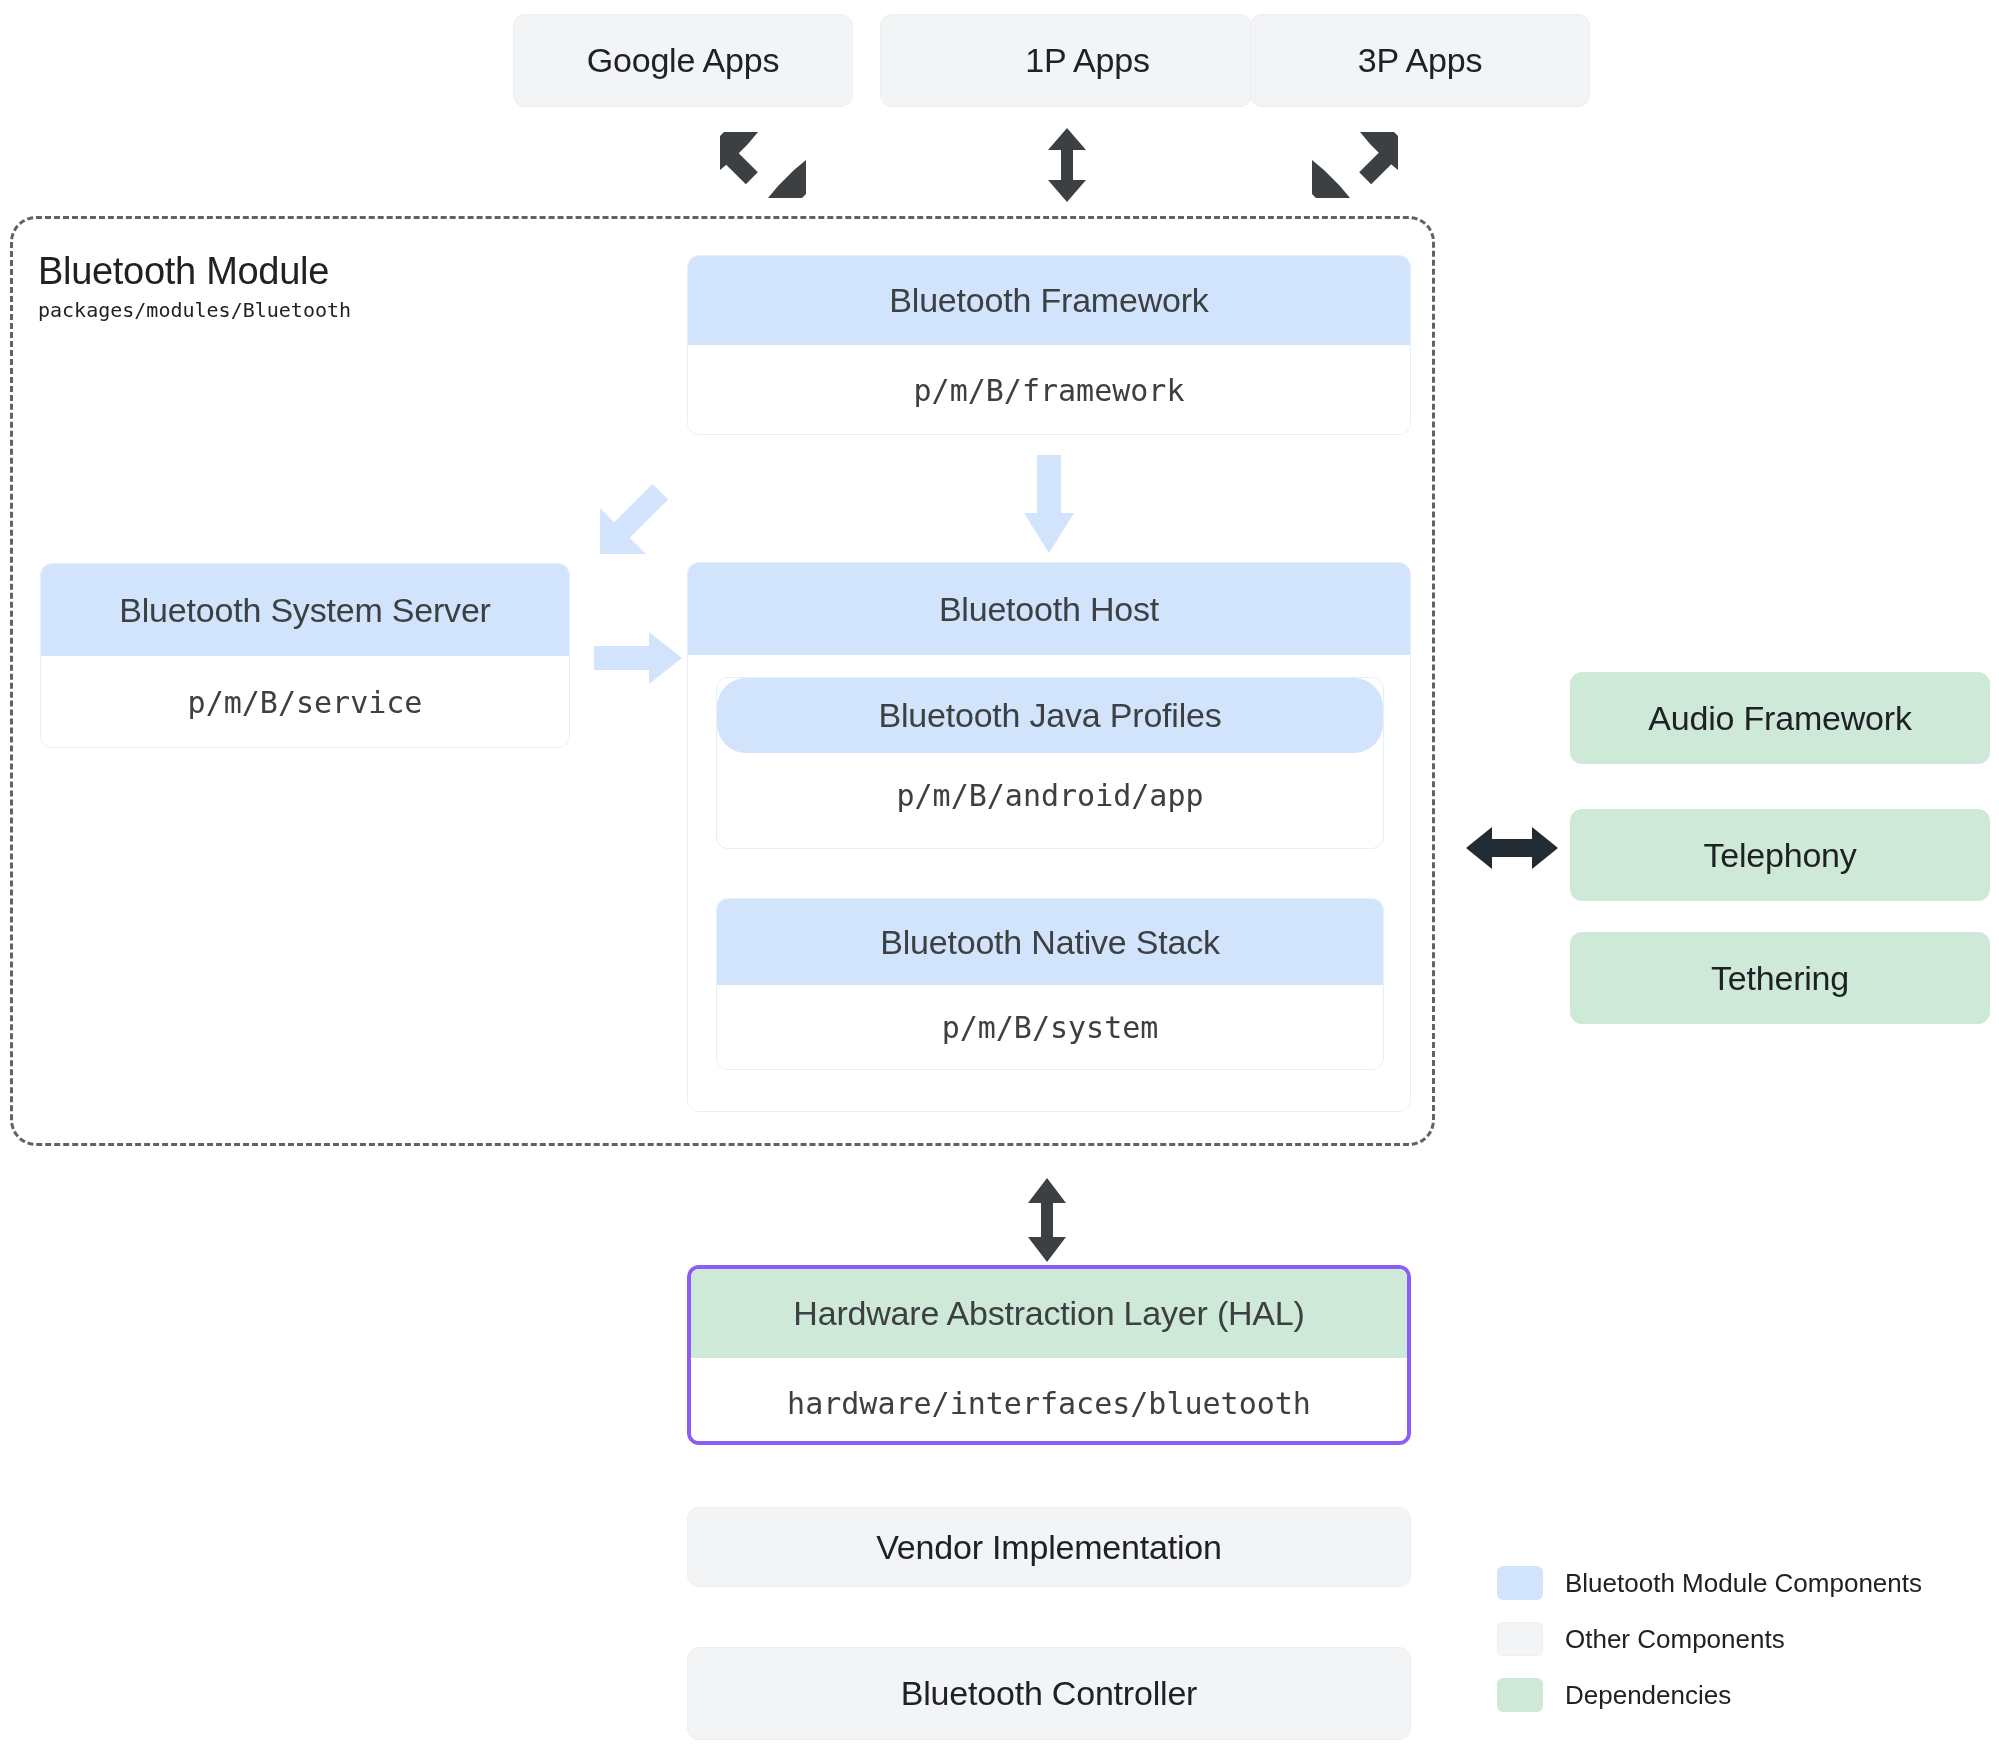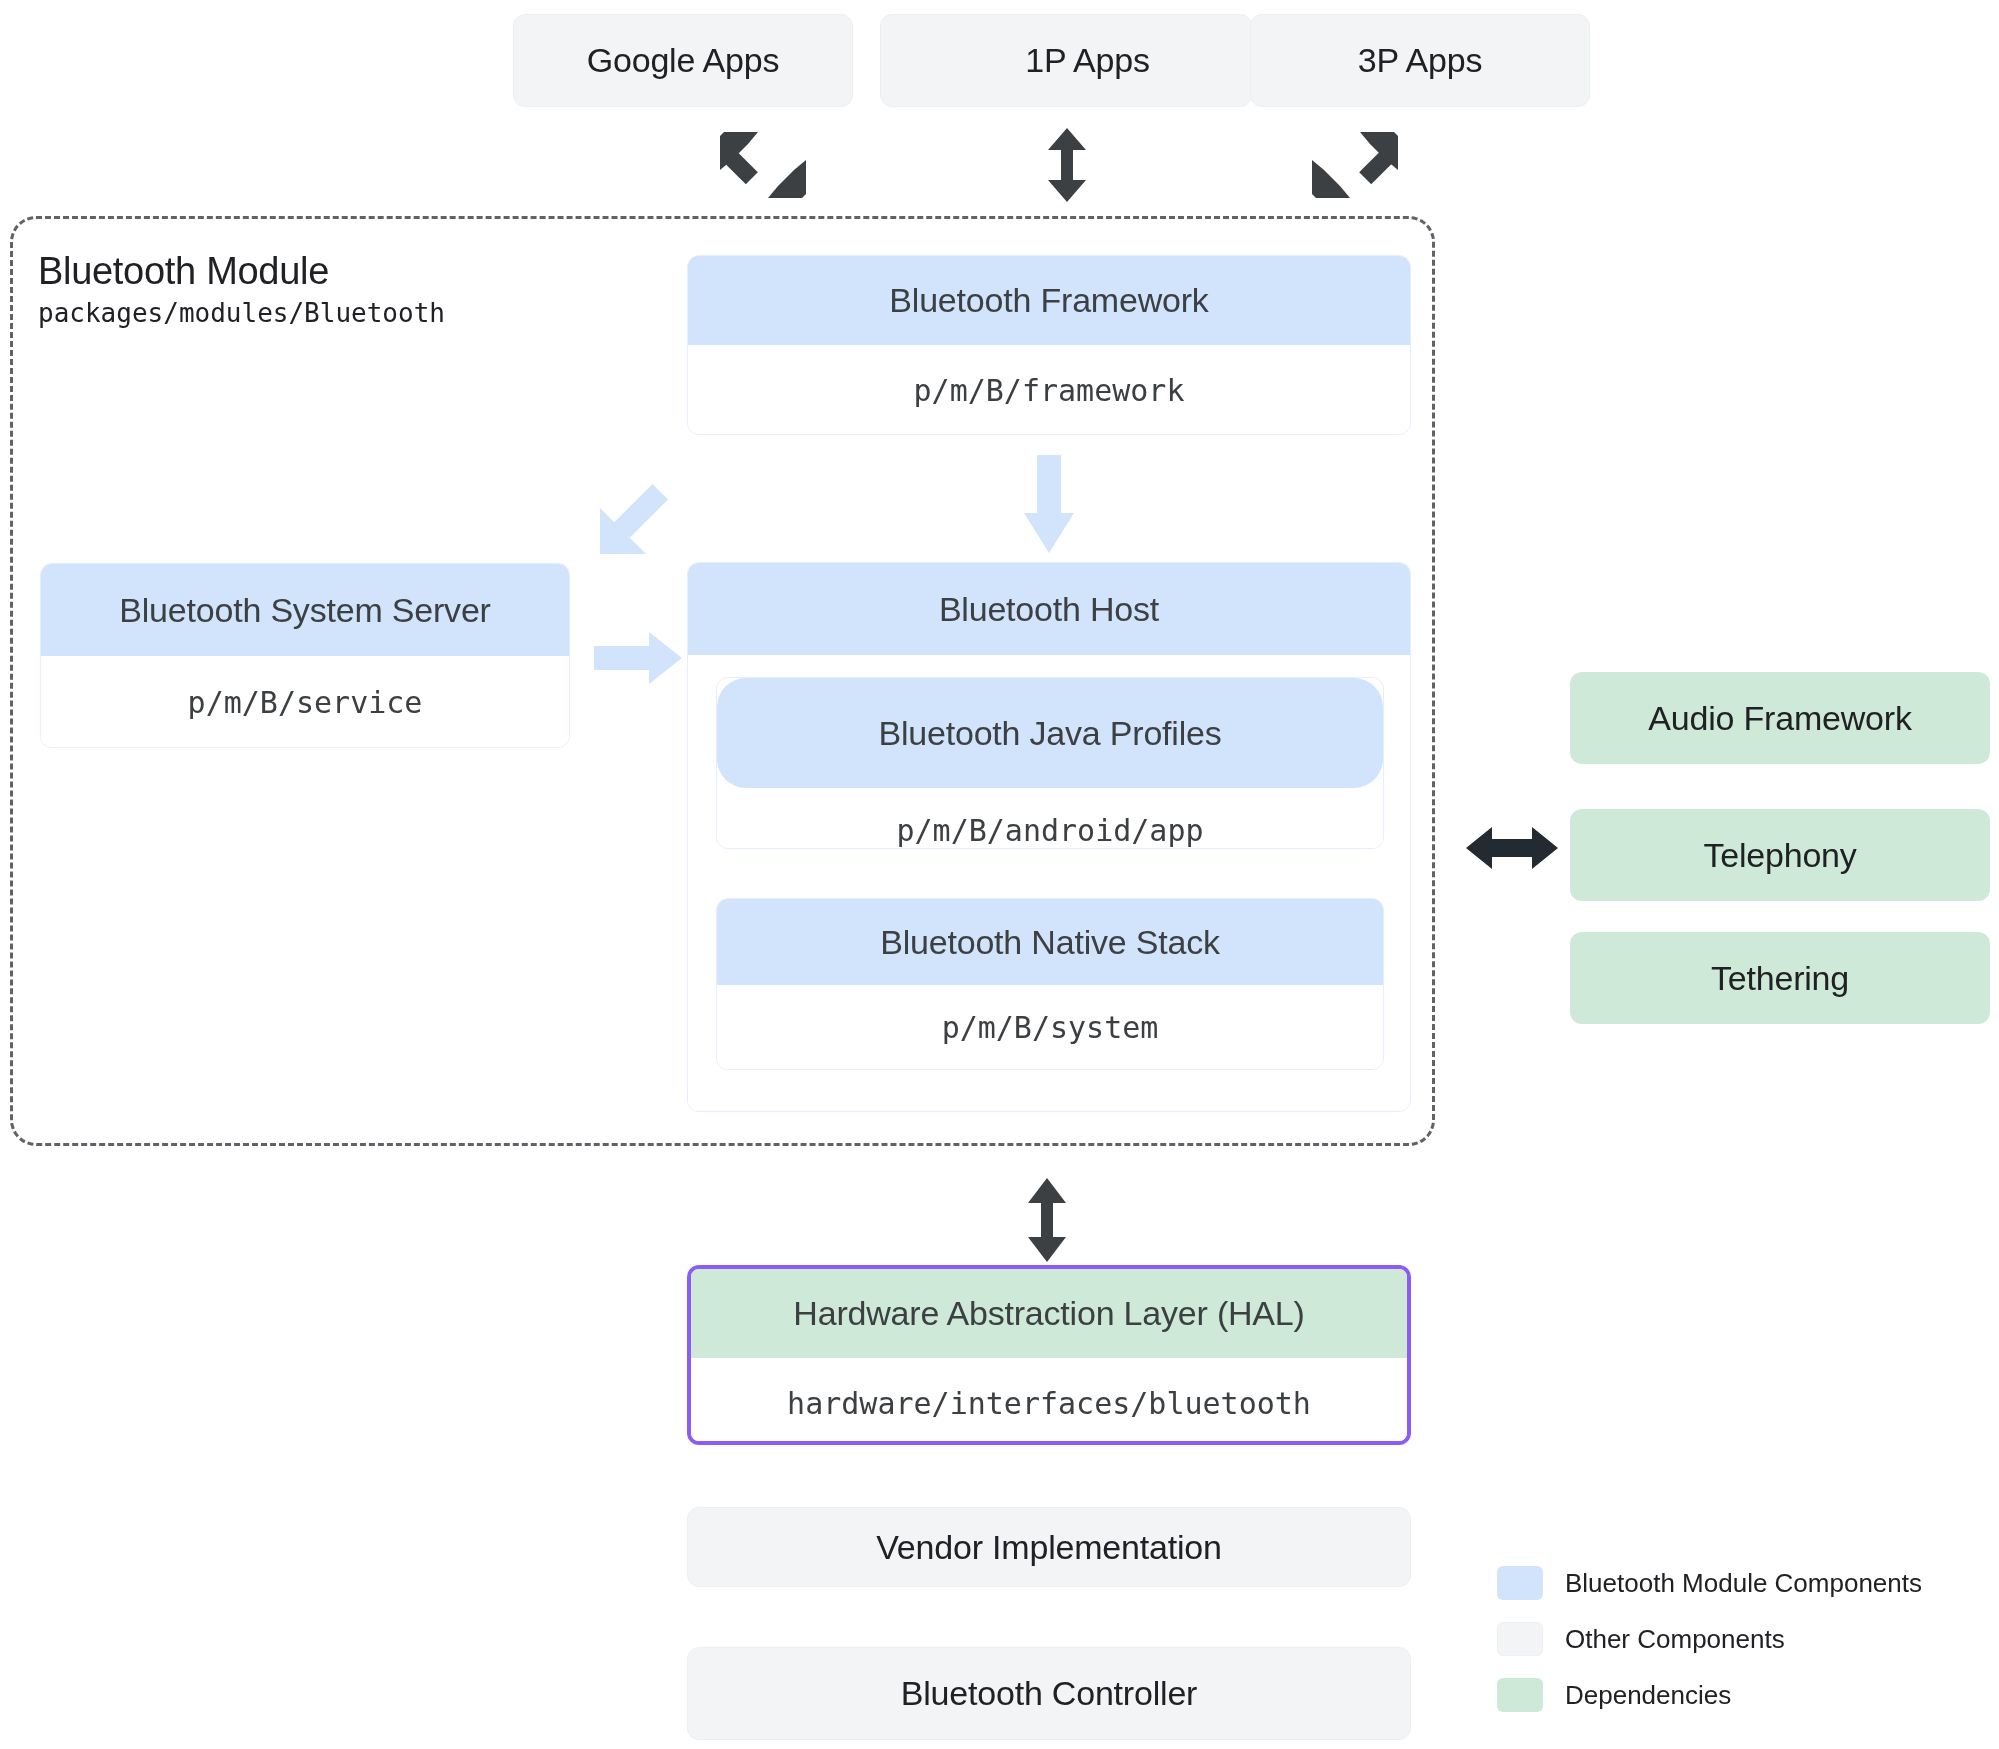--- a/index.html
+++ b/index.html
@@ -58,21 +58,21 @@
     border: 3px dashed #5f6368;
     border-radius: 26px;
     background: transparent;
   }
   #module-title {
     position: absolute; left: 38px; top: 250px;
     font-size: 38px; color: #202124; letter-spacing: -0.3px;
   }
   #module-path {
     position: absolute; left: 38px; top: 298px;
-    font-size: 26px; color: #202124;
+    font-size: 20px; color: #202124;
     font-family: "DejaVu Sans Mono", "Liberation Mono", monospace;
   }
 
   
   #legend { position: absolute; left: 1497px; top: 1555px; }
   .legend-row { display: flex; align-items: center; height: 56px; }
   .swatch { width: 46px; height: 34px; border-radius: 6px; margin-right: 22px; }
   .sw-blue { background: #d2e3fc; }
   .sw-green { background: #cee9d7; }
   .sw-grey { background: #f2f4f6; border: 1px solid #edeff1; }
@@ -150,21 +150,21 @@
   <div class="card blue" style="left:40px; top:563px; width:530px; height:185px;">
     <div class="hdr" style="height:92px;">Bluetooth System Server</div>
     <div class="path" style="height:93px;">p/m/B/service</div>
   </div>
 
   <div class="card blue" style="left:687px; top:562px; width:724px; height:550px;">
     <div class="hdr" style="height:92px;">Bluetooth Host</div>
     <div style="position:relative; height:458px; background:#ffffff;">
 
       <div class="card blue" style="left:28px; top:22px; width:668px; height:172px;">
-        <div class="hdr" style="height:110px;border-radius:29px;">Bluetooth Java Profiles</div>
+        <div class="hdr" style="height:75px;border-radius:29px;">Bluetooth Java Profiles</div>
         <div class="path" style="height:84px;">p/m/B/android/app</div>
       </div>
 
       <div class="card blue" style="left:28px; top:243px; width:668px; height:172px;">
         <div class="hdr" style="height:86px;">Bluetooth Native Stack</div>
         <div class="path" style="height:84px;">p/m/B/system</div>
       </div>
 
     </div>
   </div>

